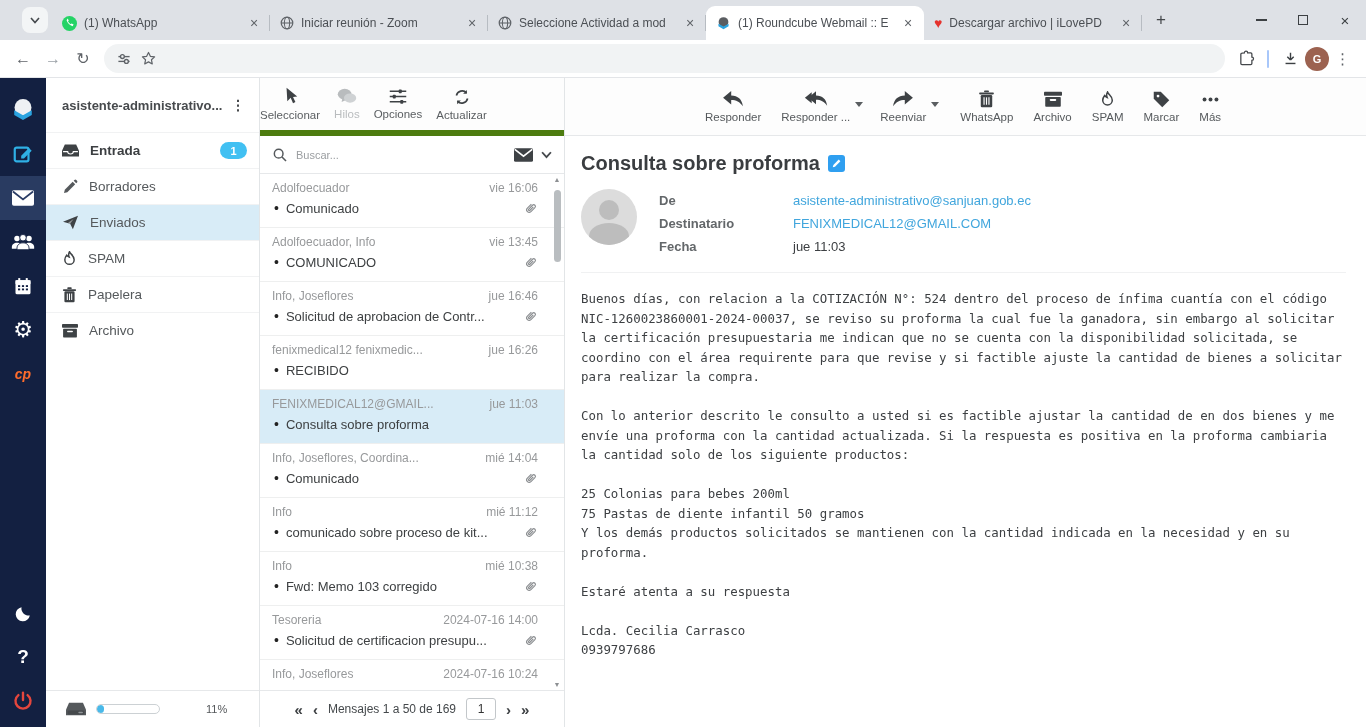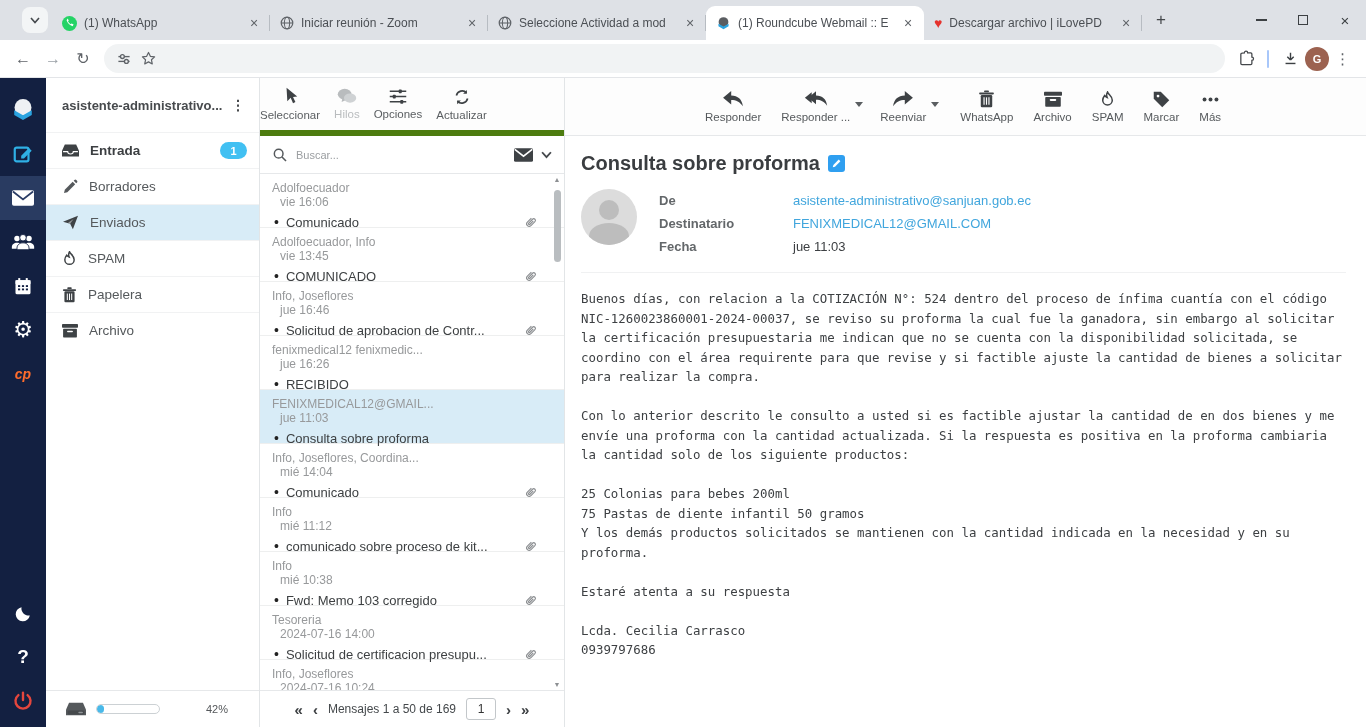--- a/index.html
+++ b/index.html
@@ -73,21 +73,21 @@
     border-bottom:6px solid #4d7c0f; background:#fdfdfd; }
   .tbtn { display:flex; flex-direction:column; align-items:center; gap:3px; font-size:11.5px; color:#5a5e61; }
   .tbtn.disabled { color:#b9bcbe; }
   .search-row { height:38px; display:flex; align-items:center; gap:8px; padding:0 12px;
     border-bottom:1px solid #e6e8ea; }
   .search-input { flex:1; border:none; outline:none; font-size:11px; color:#444; background:transparent; }
   .search-input::placeholder { color:#9b9ea1; }
   .messages { flex:1; overflow:hidden; position:relative; }
   .msg { height:54px; padding:7px 26px 0 12px; border-bottom:1px solid #eeefef; }
   .msg.selected { background:#d8ecf7; }
-  .msg-l1 { display:flex; font-size:12px; color:#97999b;flex-direction:column; }
+  .msg-l1 { display:flex; font-size:12px; color:#97999b; }
   .msg-from { flex:1; white-space:nowrap; overflow:hidden; }
   .msg-time { margin-left:8px; white-space:nowrap; }
   .msg-l2 { display:flex; align-items:center; margin-top:5px; font-size:13px; color:#3d4042; }
   .dot { color:#222; margin:0 7px 0 2px; font-size:14px; }
   .msg-subj { flex:1; white-space:nowrap; overflow:hidden; }
   .vscroll { position:absolute; right:1px; top:0; bottom:0; width:12px; }
   .varrow { position:absolute; right:0; width:12px; font-size:7px; color:#8d9093; text-align:center; }
   .vthumb { position:absolute; right:2px; top:16px; width:7px; height:72px; background:#b9bdc0; border-radius:4px; }
   .list-footer { height:37px; border-top:1px solid #e6e8ea; display:flex; align-items:center;
     justify-content:center; gap:10px; font-size:12px; color:#44484b; background:#fff; }
@@ -354,21 +354,21 @@
 
     <div class="quota-row">
       <svg class="ico" width="20" height="14" viewBox="0 0 26 18">
           <path d="M4 1h18l4 9v7H0v-7z" fill="#55595c"></path>
           <rect x="2" y="11" width="22" height="5" rx="1.5" fill="#45494c"></rect>
           <rect x="16" y="12.5" width="6" height="2" rx="1" fill="#8f9396"></rect>
         </svg>
       <div class="quota-bar">
           <div class="quota-fill"></div>
         </div>
-      <span class="quota-text">42%</span>
+      <span class="quota-text">11%</span>
     </div>
   </div>
 
   <div class="listcol">
     <div class="list-toolbar">
       <div class="tbtn">
         <svg class="ico" width="17" height="19" viewBox="0 0 20 24">
             <path d="M5 1l1 17 4.2-4.4 3 6.8 3-1.3-3-6.6 5.3-.6z" fill="#3e4245"></path>
           </svg>
         <span>Seleccionar</span>

